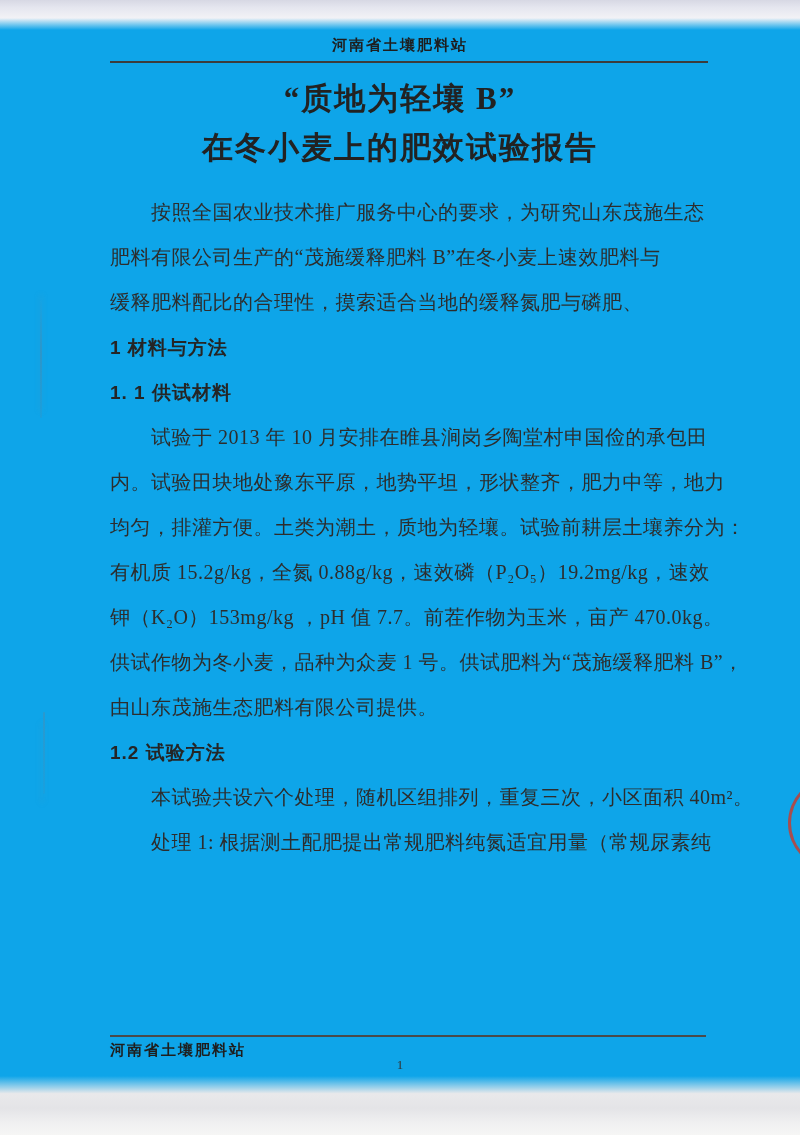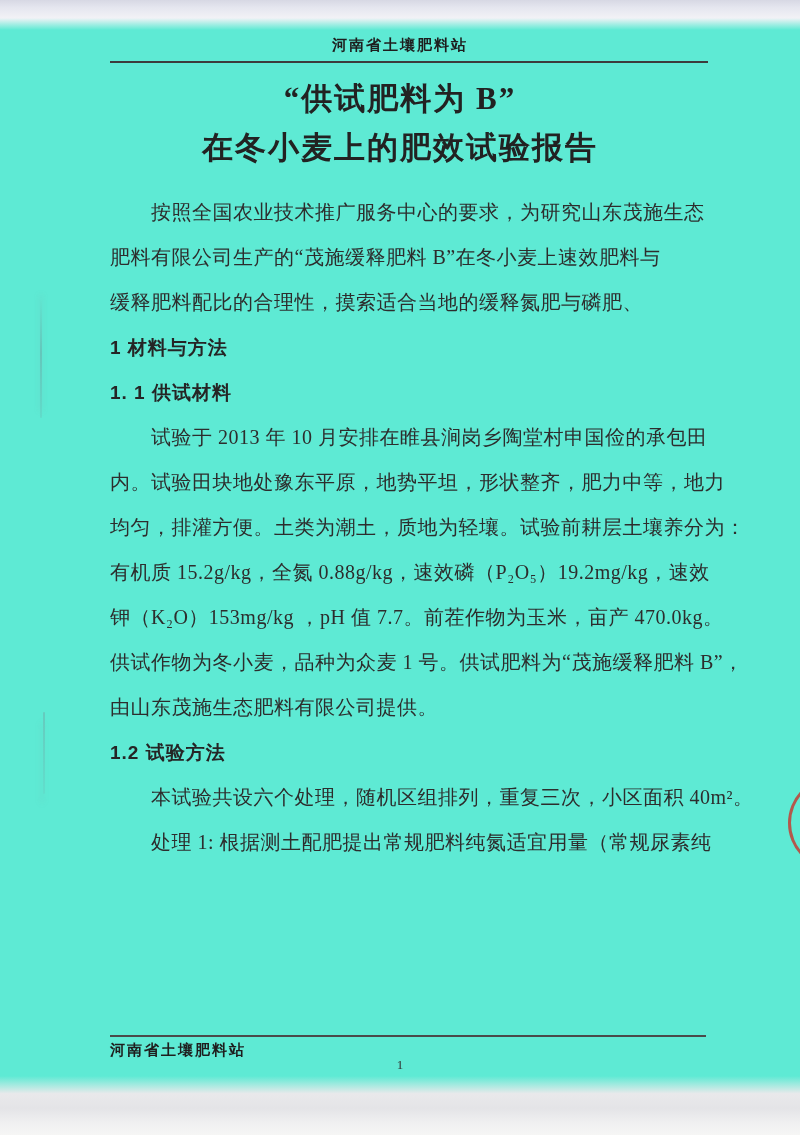--- a/index.html
+++ b/index.html
@@ -5,21 +5,21 @@
   html, body {
     margin: 0;
     padding: 0;
     background: #e8e8ec;
   }
   .page {
     position: relative;
     width: 800px;
     height: 1135px;
     margin: 0 auto;
-    background: #5eead4;
+    background: #0ea5e9;
     overflow: hidden;
     font-family: "Liberation Serif", "DejaVu Serif", serif;
     color: #2d2d2d;
   }
   
   .scan-band-top {
     position: absolute; top: 0; left: 0; right: 0; height: 30px;
     background: linear-gradient(180deg, #d7d8e4 0%, #e5e6ef 25%, #f2f2f6 60%, rgba(251,251,250,0) 100%);
   }
   .scan-band-bottom {
@@ -104,21 +104,21 @@
   <div class="scan-band-top"></div>
   <div class="scan-band-bottom"></div>
   <div class="scratch scratch-1"></div>
   <div class="scratch scratch-2"></div>
   <div class="red-arc"></div>
 
   <div class="header-org">河南省土壤肥料站</div>
   <div class="header-rule"></div>
 
   <div class="title-block">
-    <div class="title-line">“供试肥料为 B”</div>
+    <div class="title-line">“质地为轻壤 B”</div>
     <div class="title-line">在冬小麦上的肥效试验报告</div>
   </div>
 
   <div class="doc-body">
     <div class="bodyline indent">按照全国农业技术推广服务中心的要求，为研究山东茂施生态</div>
     <div class="bodyline">肥料有限公司生产的“茂施缓释肥料 B”在冬小麦上速效肥料与</div>
     <div class="bodyline">缓释肥料配比的合理性，摸索适合当地的缓释氮肥与磷肥、</div>
 
     <div class="heading">1 材料与方法</div>
     <div class="heading">1. 1 供试材料</div>

